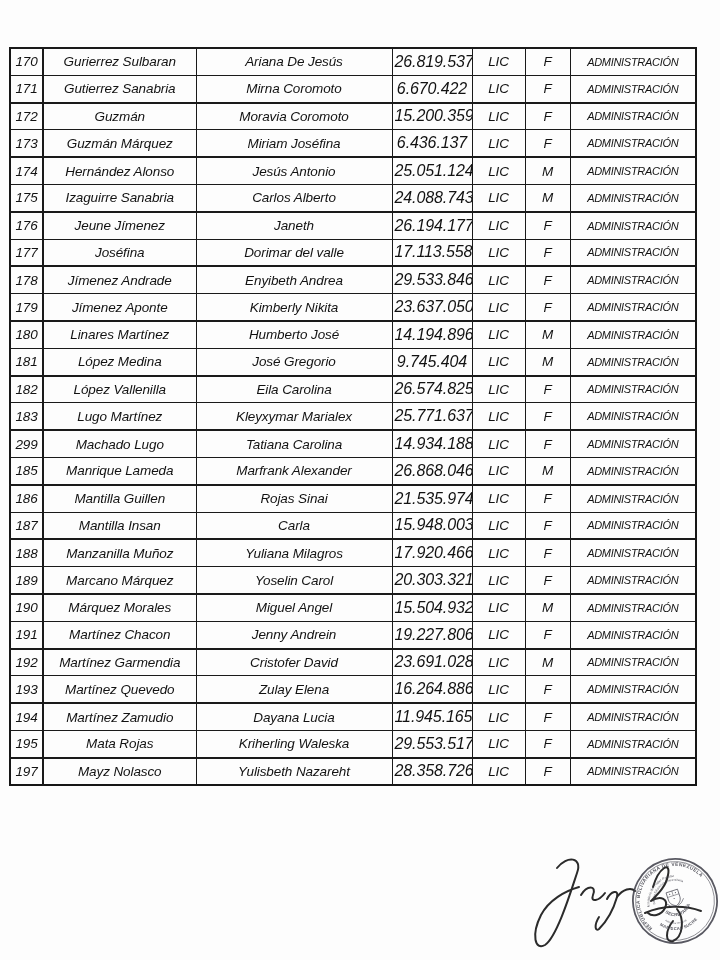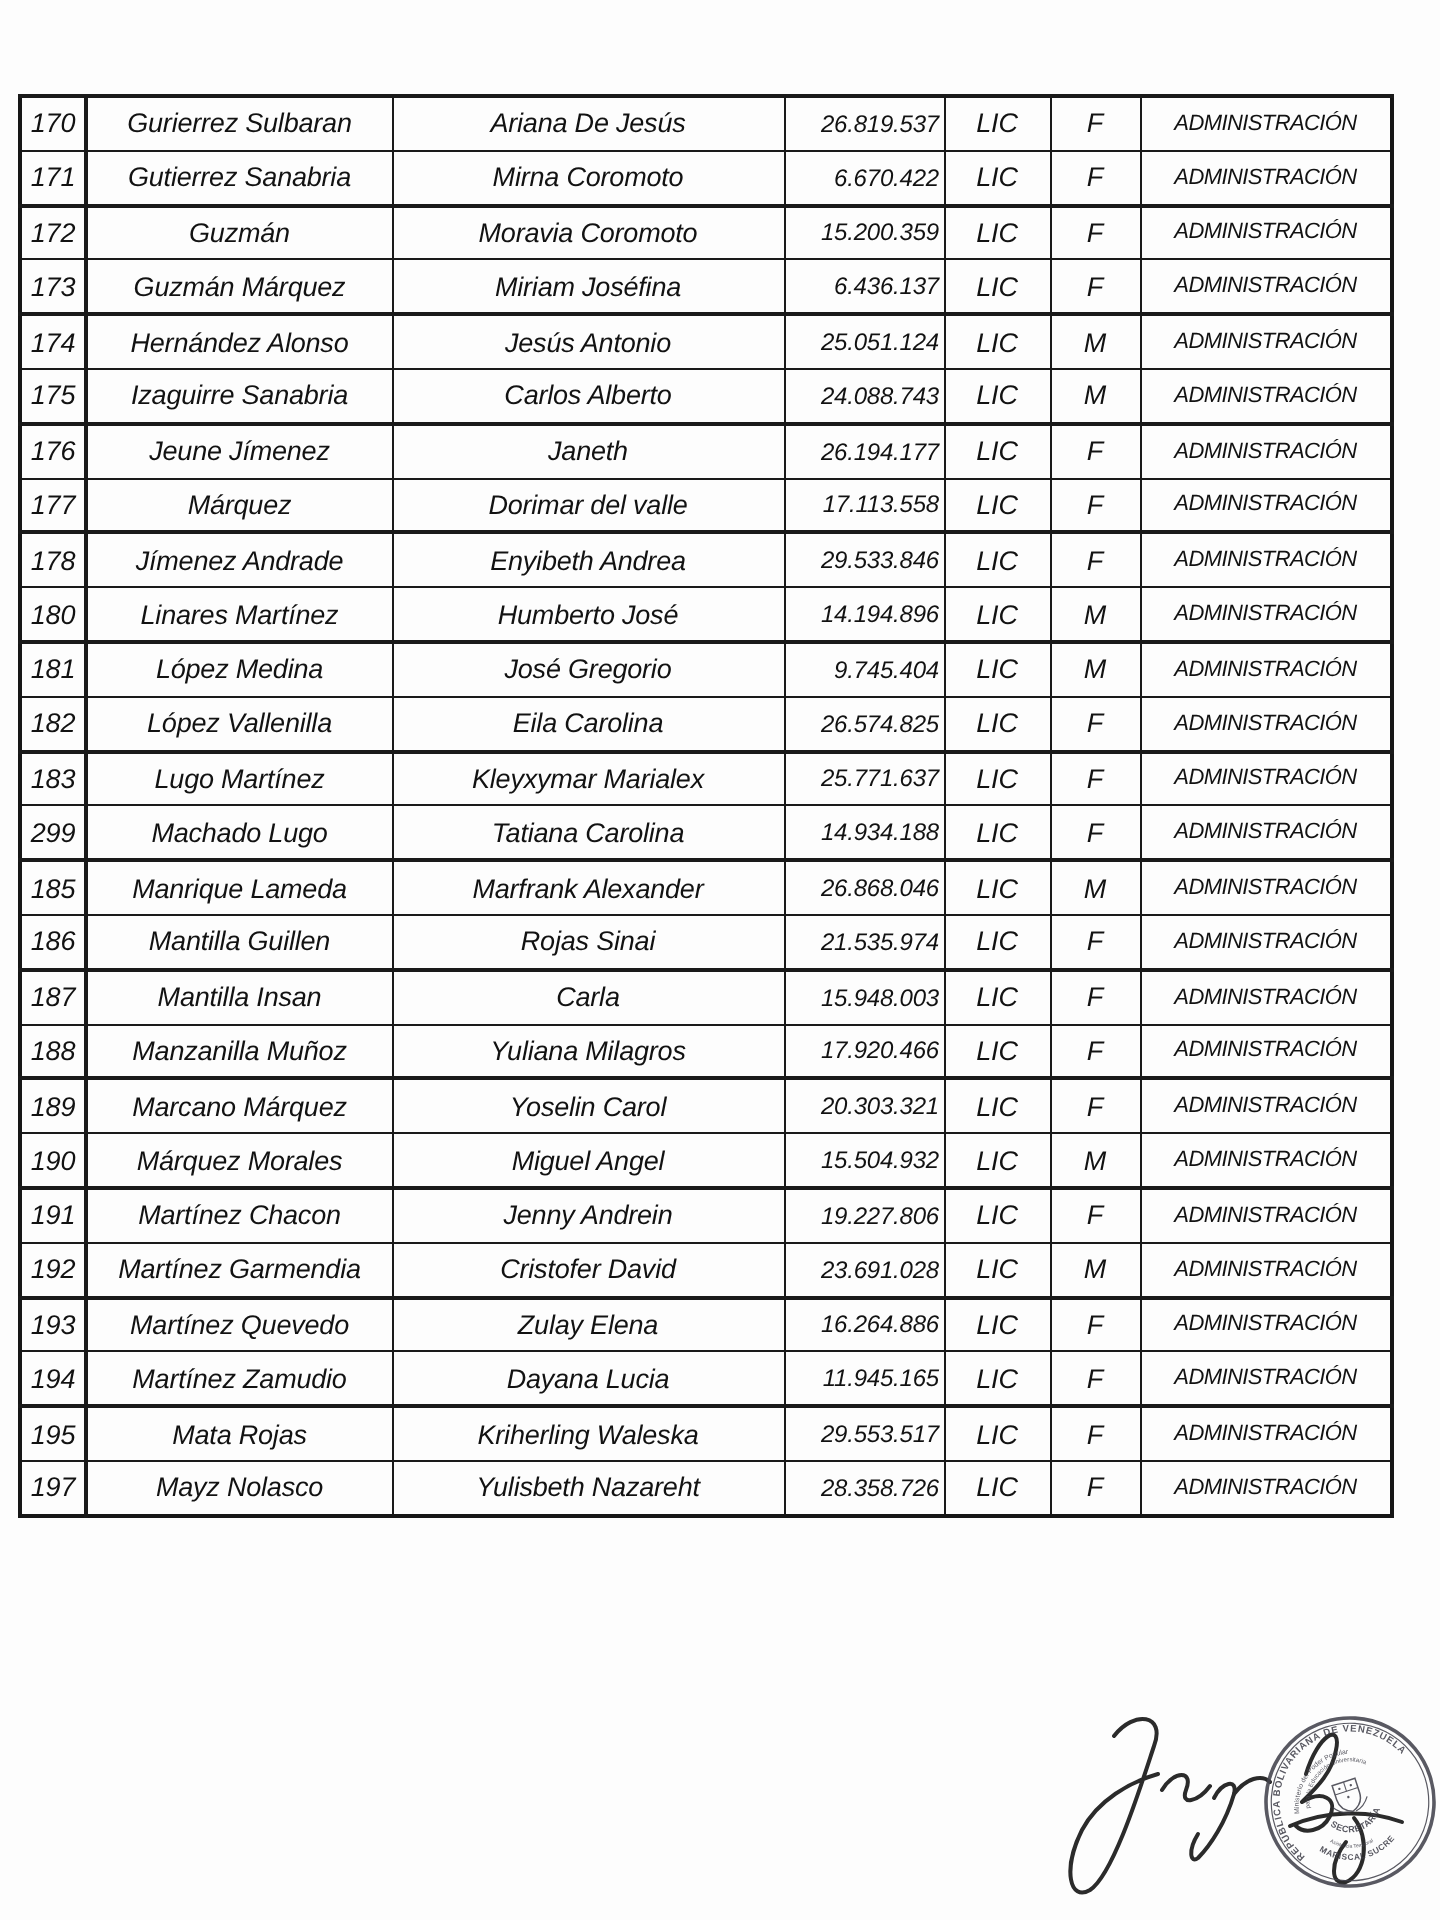--- a/index.html
+++ b/index.html
@@ -32,21 +32,21 @@
     font-size: 13.5px;
     color: #121212;
     letter-spacing: -0.1px;
     white-space: nowrap;
     overflow: hidden;
   }
   
   table.roster tr:nth-child(odd) td { border-top-width: 2.6px; }
   table.roster td:nth-child(1) { border-right-width: 2.2px; }
   table.roster td:nth-child(7) { font-size: 11px; letter-spacing: -0.3px; }
-  table.roster td:nth-child(4) { font-size: 12px; text-align: right; }
+  table.roster td:nth-child(4) { font-size: 16px; }
 
   .signature {
     position: absolute;
     left: 505px; top: 853px;
     width: 210px; height: 105px;
     z-index: 2;
   }
   .seal {
     position: absolute;
     left: 630px; top: 856px;
@@ -133,32 +133,41 @@
           <td>176</td>
           <td>Jeune Jímenez</td>
           <td>Janeth</td>
           <td>26.194.177</td>
           <td>LIC</td>
           <td>F</td>
           <td>ADMINISTRACIÓN</td>
         </tr>
         <tr>
           <td>177</td>
-          <td>Márquez</td>
+          <td>Joséfina</td>
           <td>Dorimar del valle</td>
           <td>17.113.558</td>
           <td>LIC</td>
           <td>F</td>
           <td>ADMINISTRACIÓN</td>
         </tr>
         <tr>
           <td>178</td>
           <td>Jímenez Andrade</td>
           <td>Enyibeth Andrea</td>
           <td>29.533.846</td>
+          <td>LIC</td>
+          <td>F</td>
+          <td>ADMINISTRACIÓN</td>
+        </tr>
+        <tr>
+          <td>179</td>
+          <td>Jímenez Aponte</td>
+          <td>Kimberly Nikita</td>
+          <td>23.637.050</td>
           <td>LIC</td>
           <td>F</td>
           <td>ADMINISTRACIÓN</td>
         </tr>
         <tr>
           <td>180</td>
           <td>Linares Martínez</td>
           <td>Humberto José</td>
           <td>14.194.896</td>
           <td>LIC</td>

